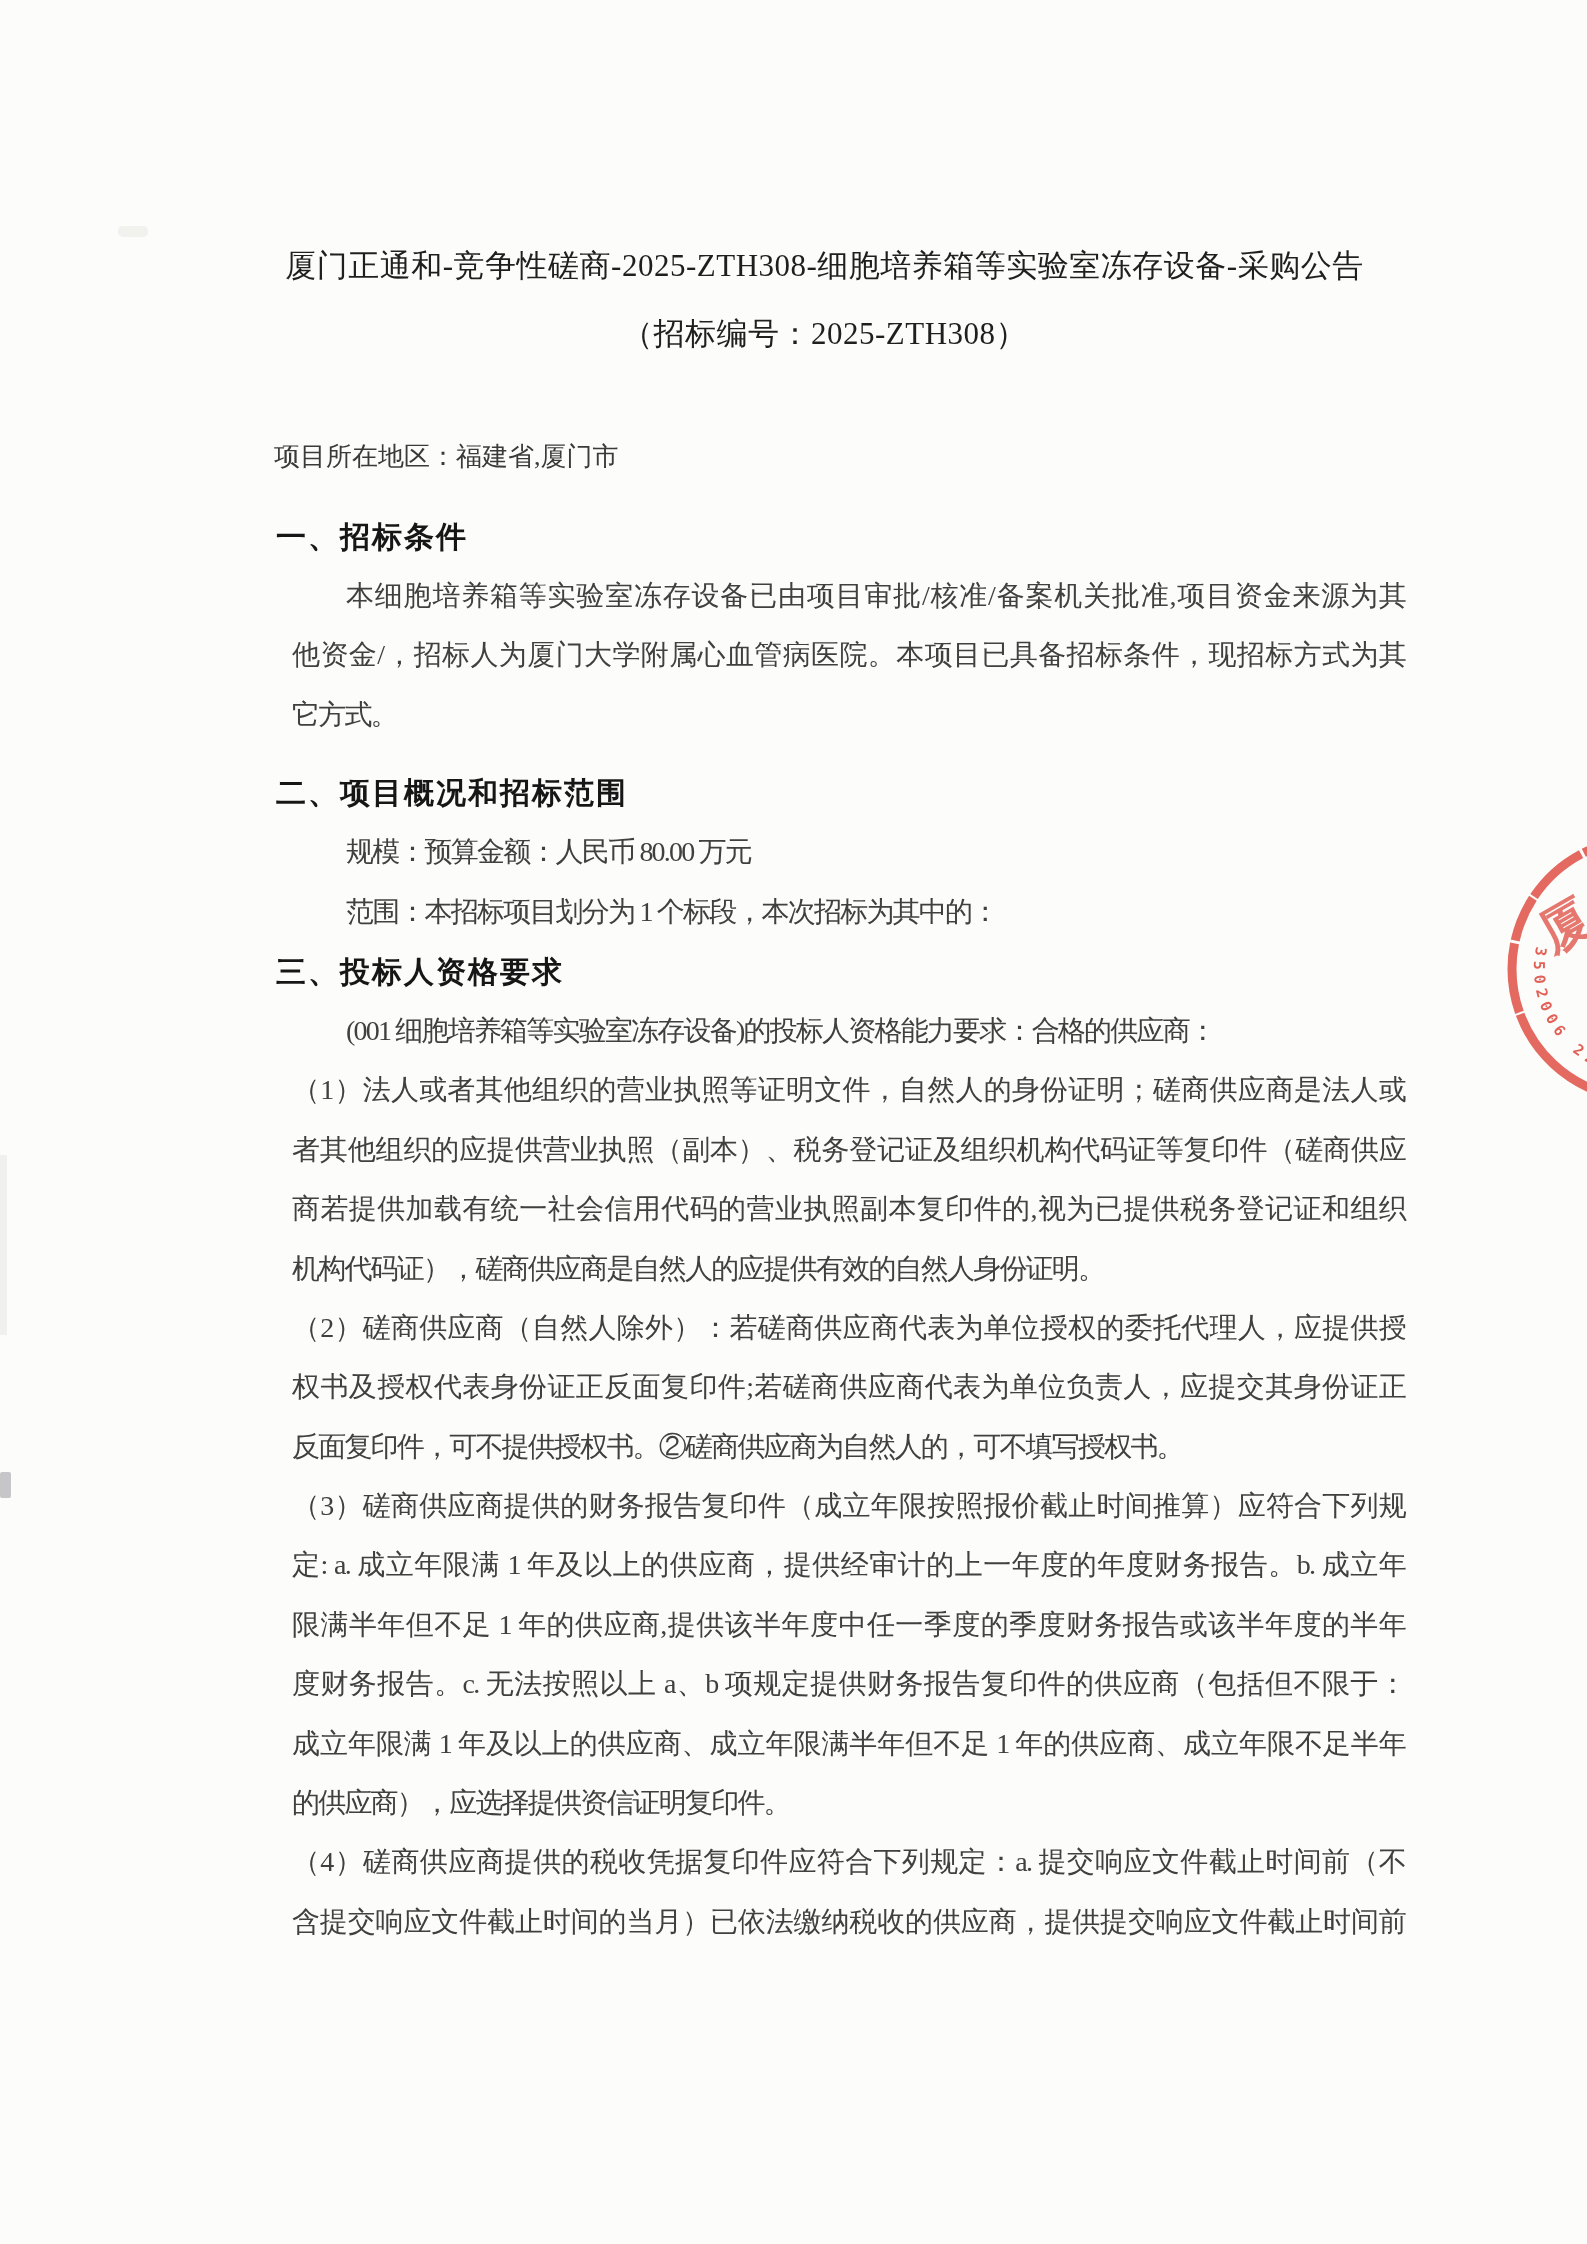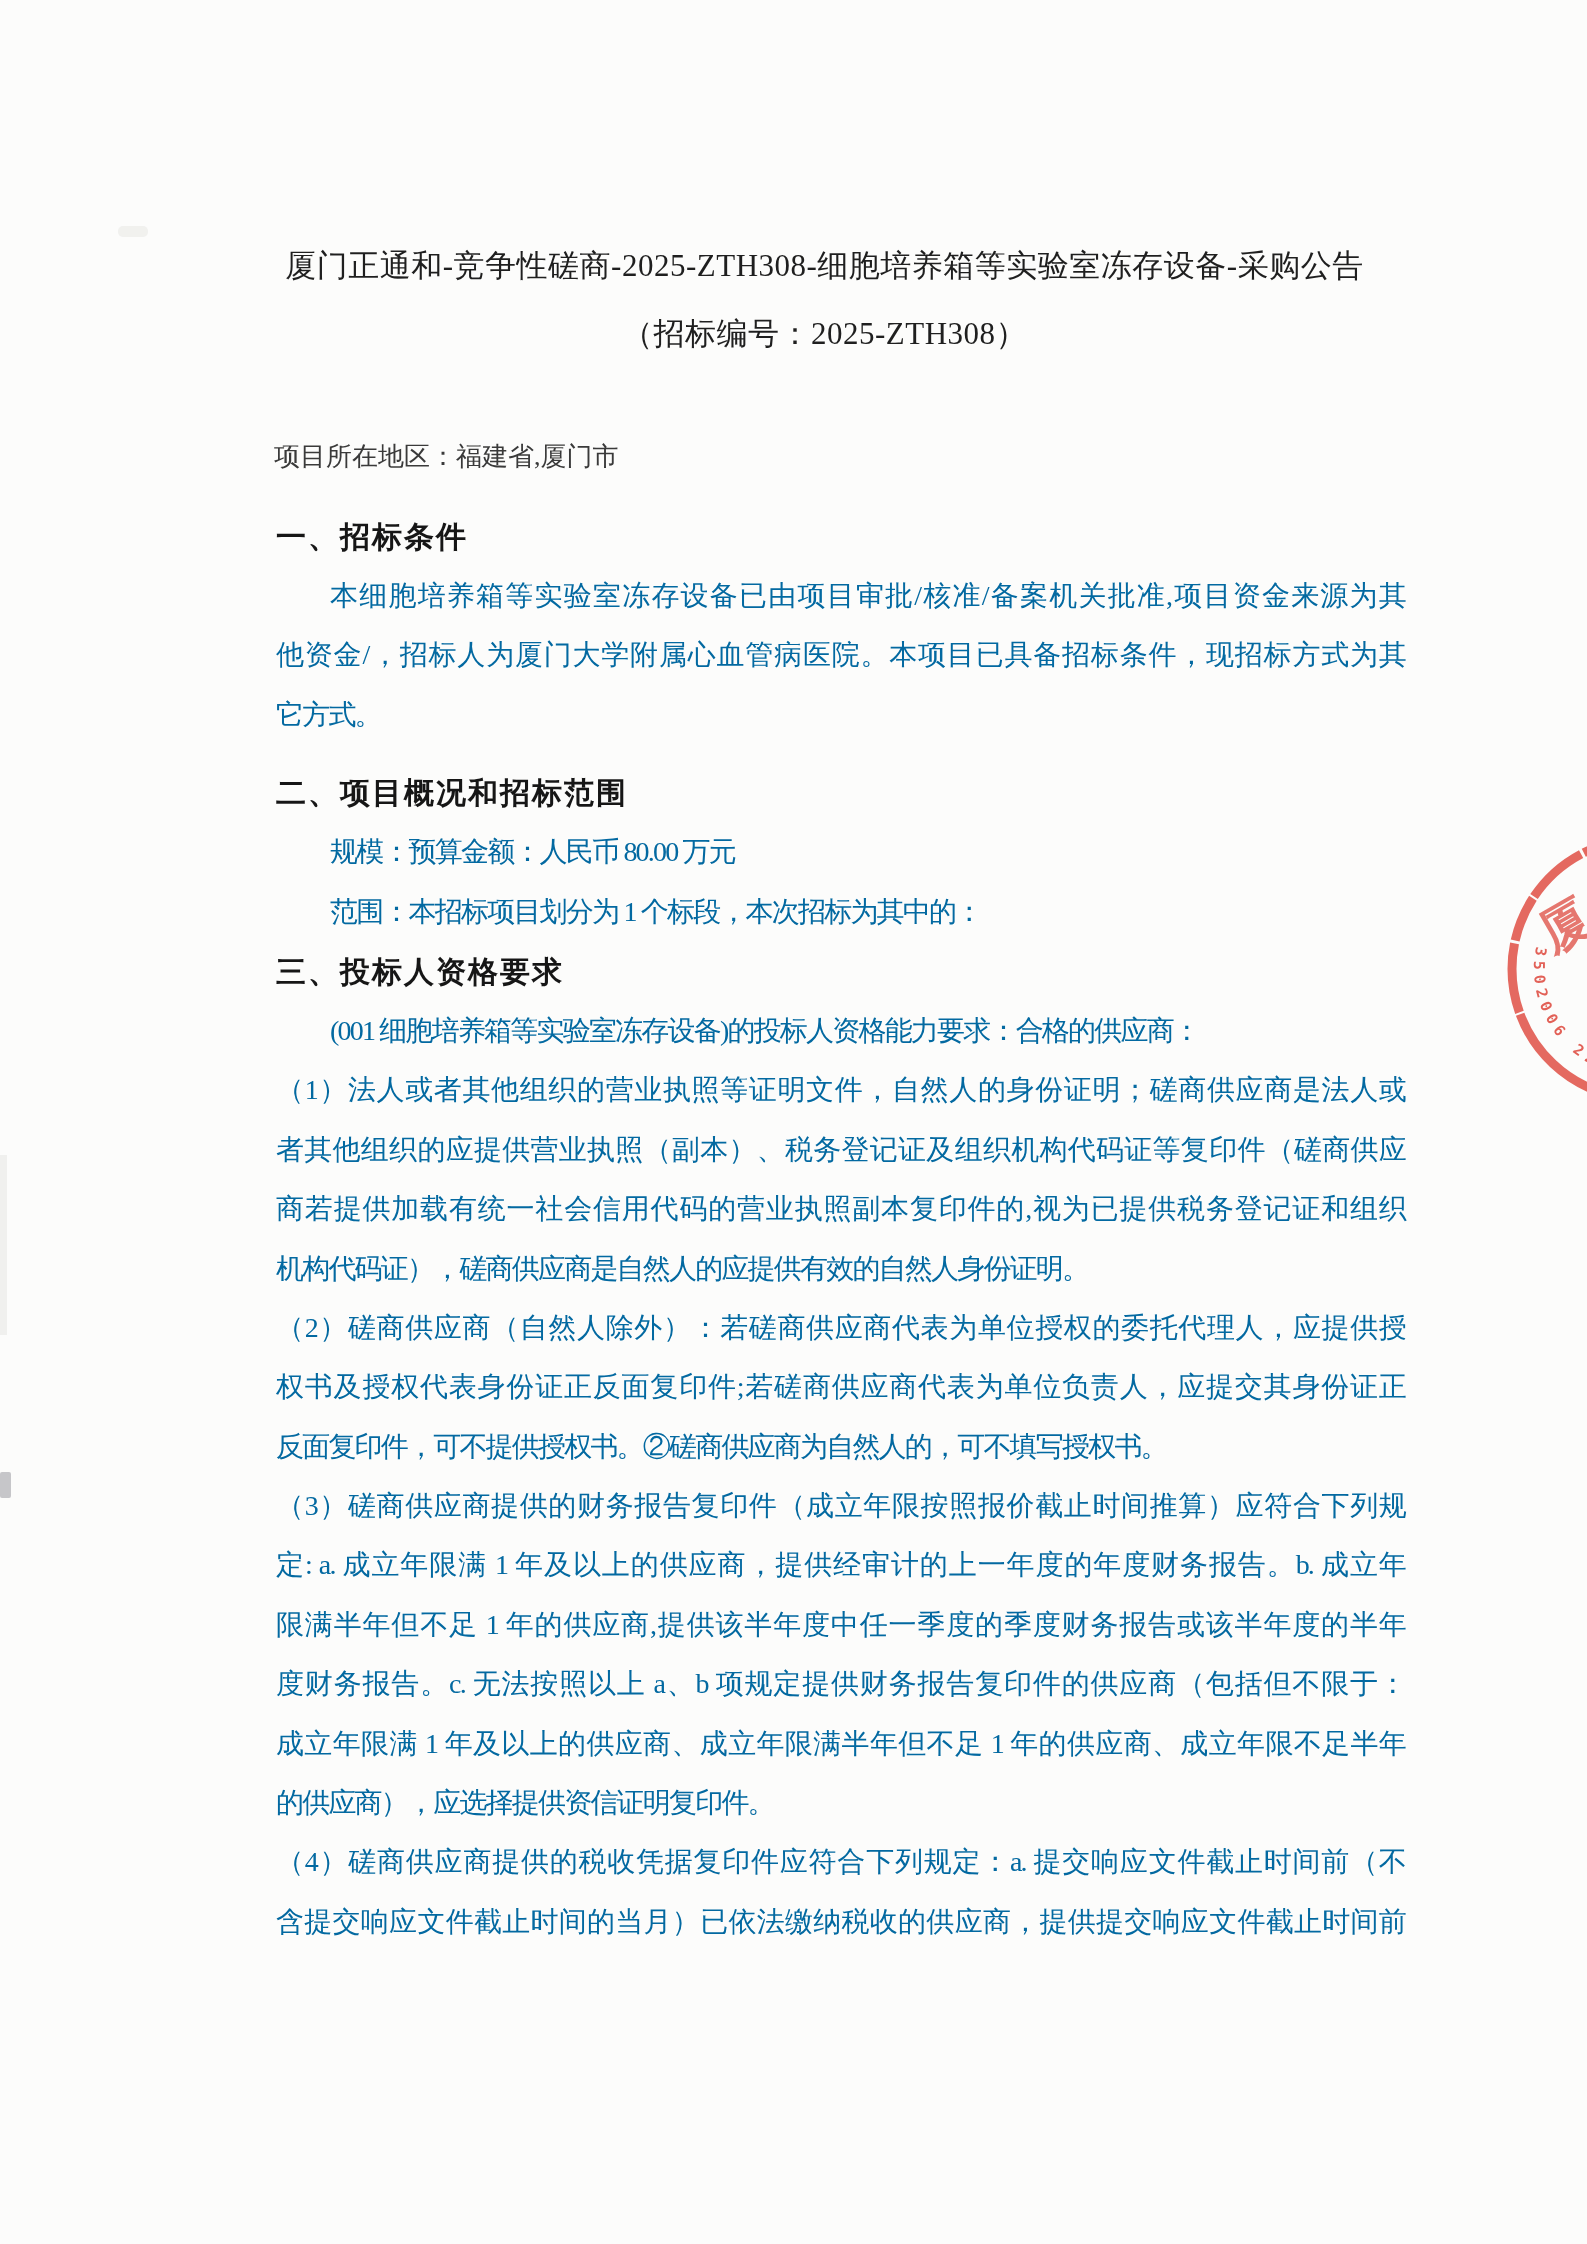--- a/index.html
+++ b/index.html
@@ -34,21 +34,21 @@
     font-family:"Liberation Sans","DejaVu Sans",sans-serif;
     font-weight:700;font-size:30px;line-height:42px;
     letter-spacing:2px;color:#161616;
   }
   .g20{margin-top:28px;}
   .g10{margin-top:10px;}
   .sec-heading + .ln{margin-top:8px;}
   .ln{
     height:59.4px;line-height:59.4px;
     font-size:28px;letter-spacing:-1.8px;
-    white-space:nowrap;color:#0369a1;
+    white-space:nowrap;color:#404040;margin-left:16px;
   }
   .just{text-align:justify;text-align-last:justify;}
   .ind{padding-left:54px;}
   .stamp{position:absolute;left:1502px;top:822px;}
   .stamp text{font-weight:700;}
   .artifact{position:absolute;pointer-events:none;}
   .edge-band{left:0;top:1155px;width:7px;height:180px;background:#e6e6e3;opacity:.55;}
   .edge-mark{left:0;top:1472px;width:11px;height:26px;background:#8f8f97;opacity:.5;border-radius:2px;}
   .smudge{left:118px;top:226px;width:30px;height:11px;background:#ededeb;opacity:.8;border-radius:5px;}
 </style>

